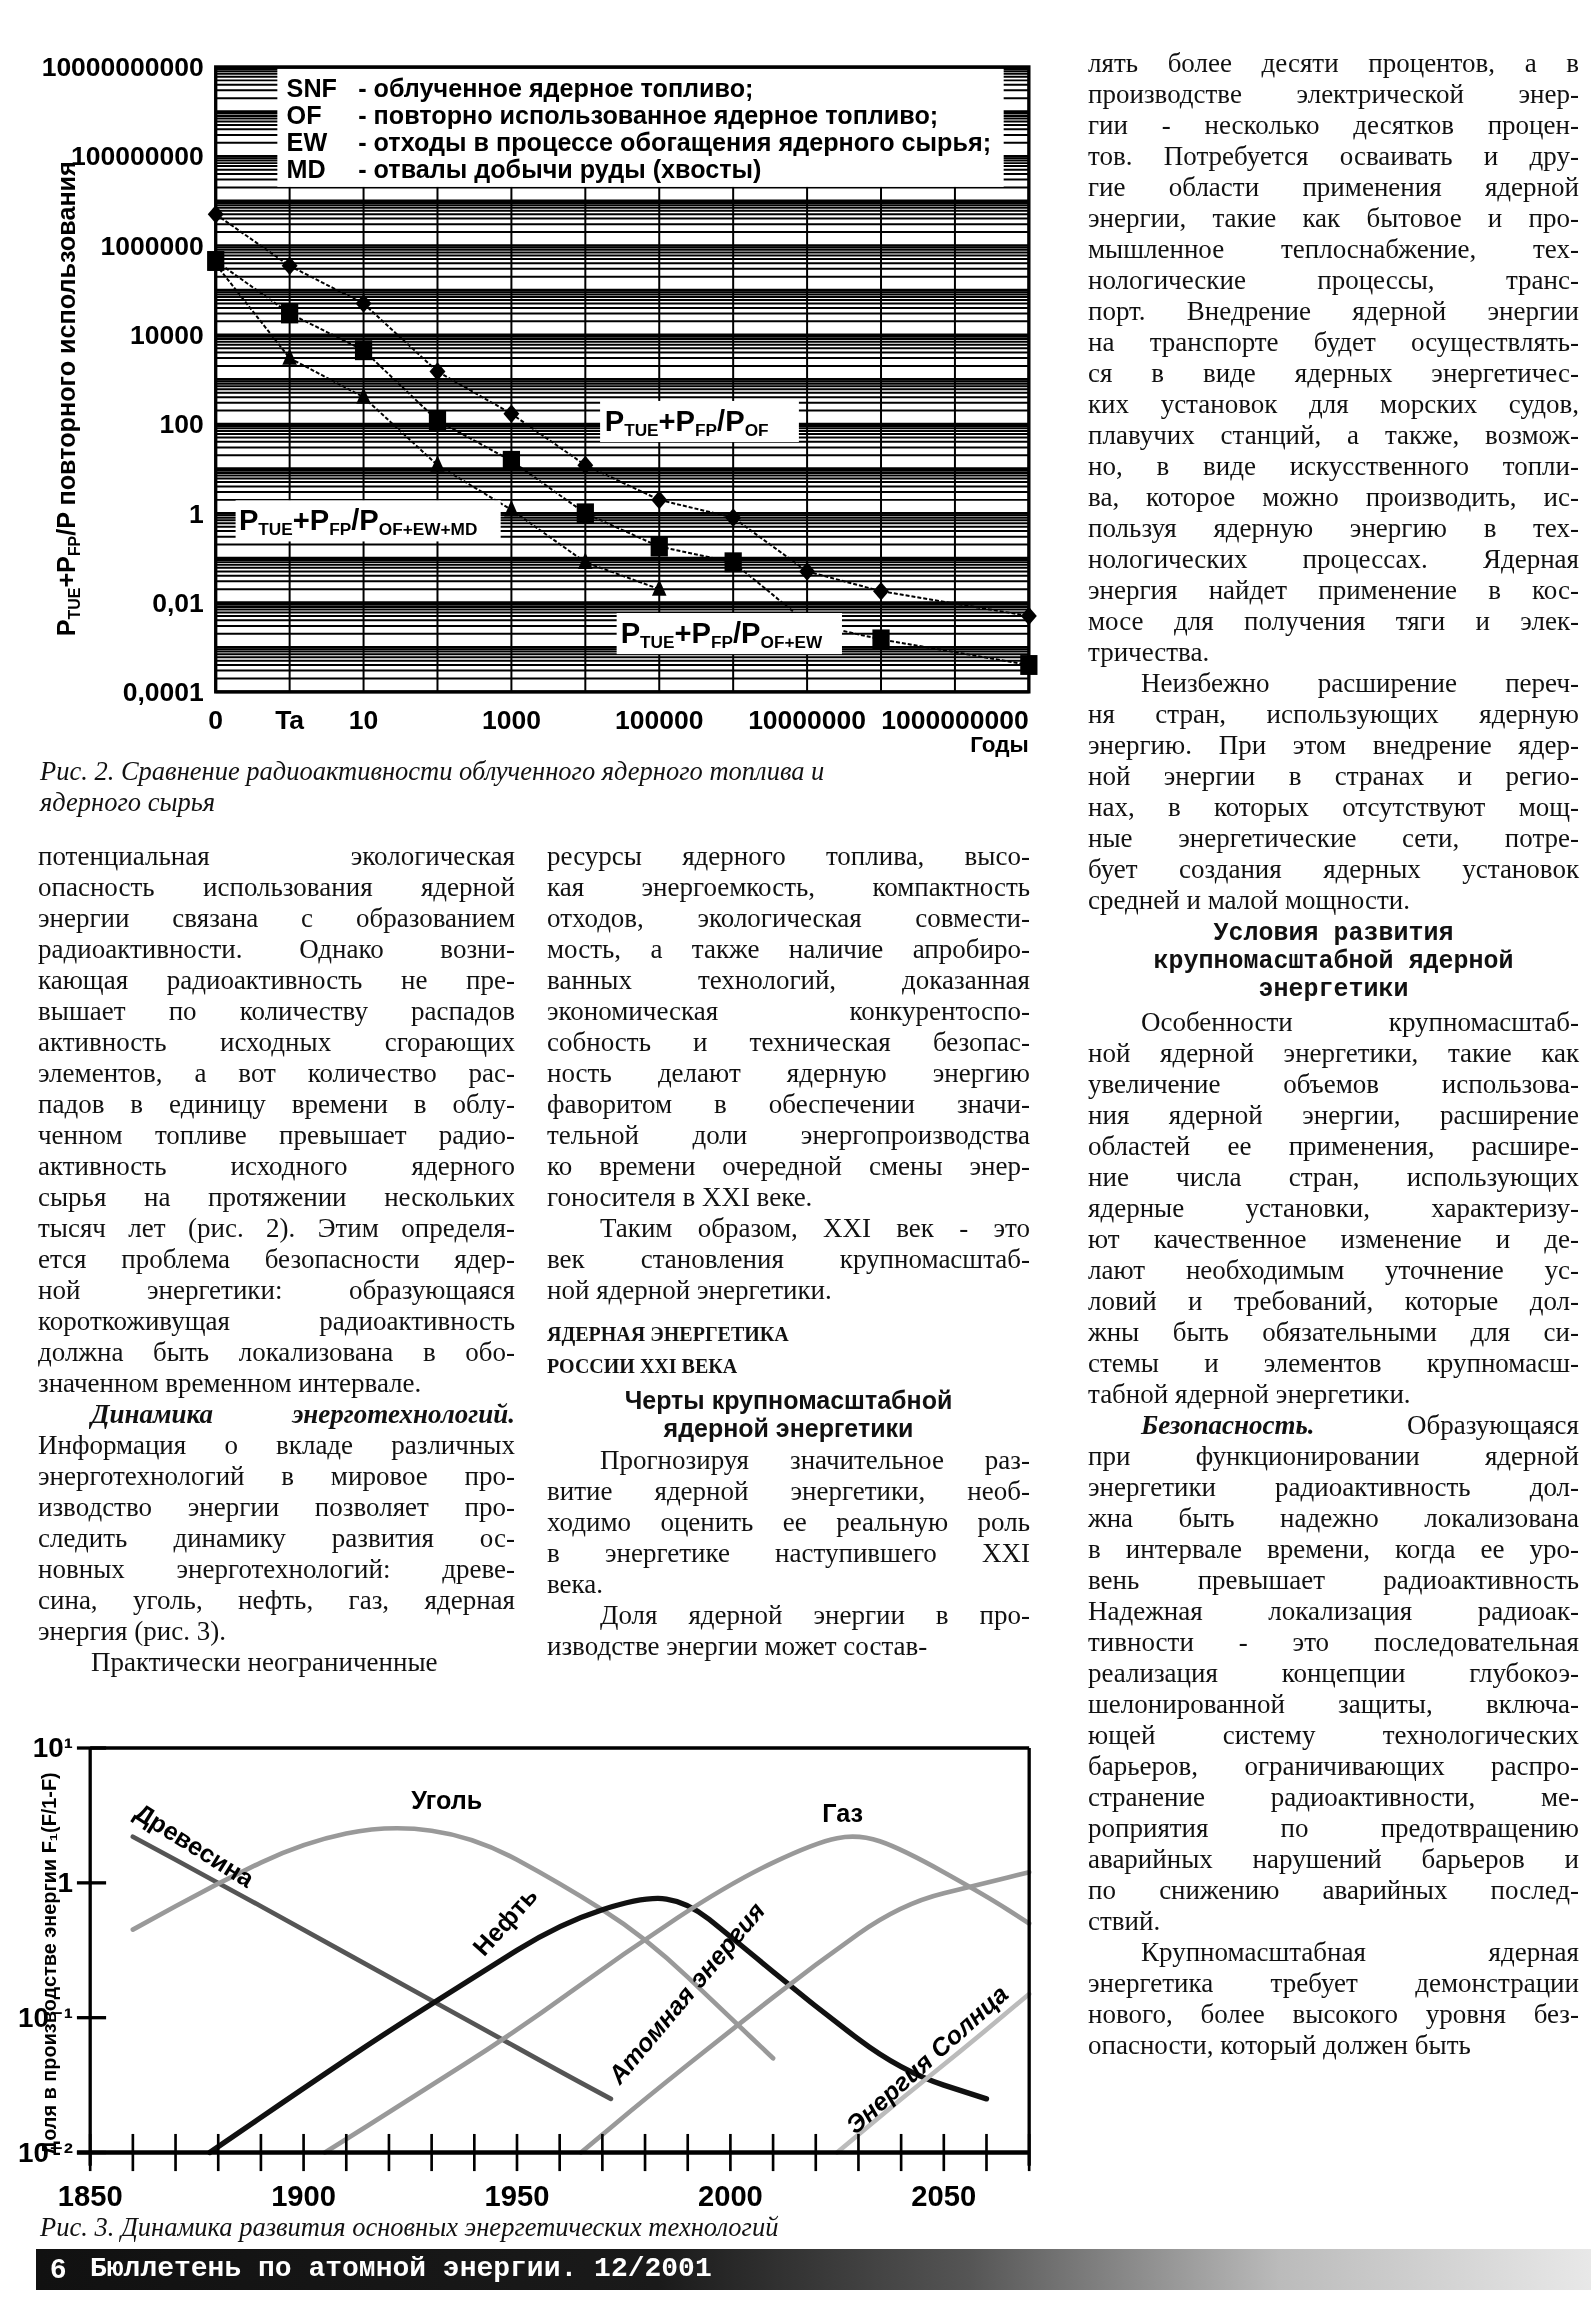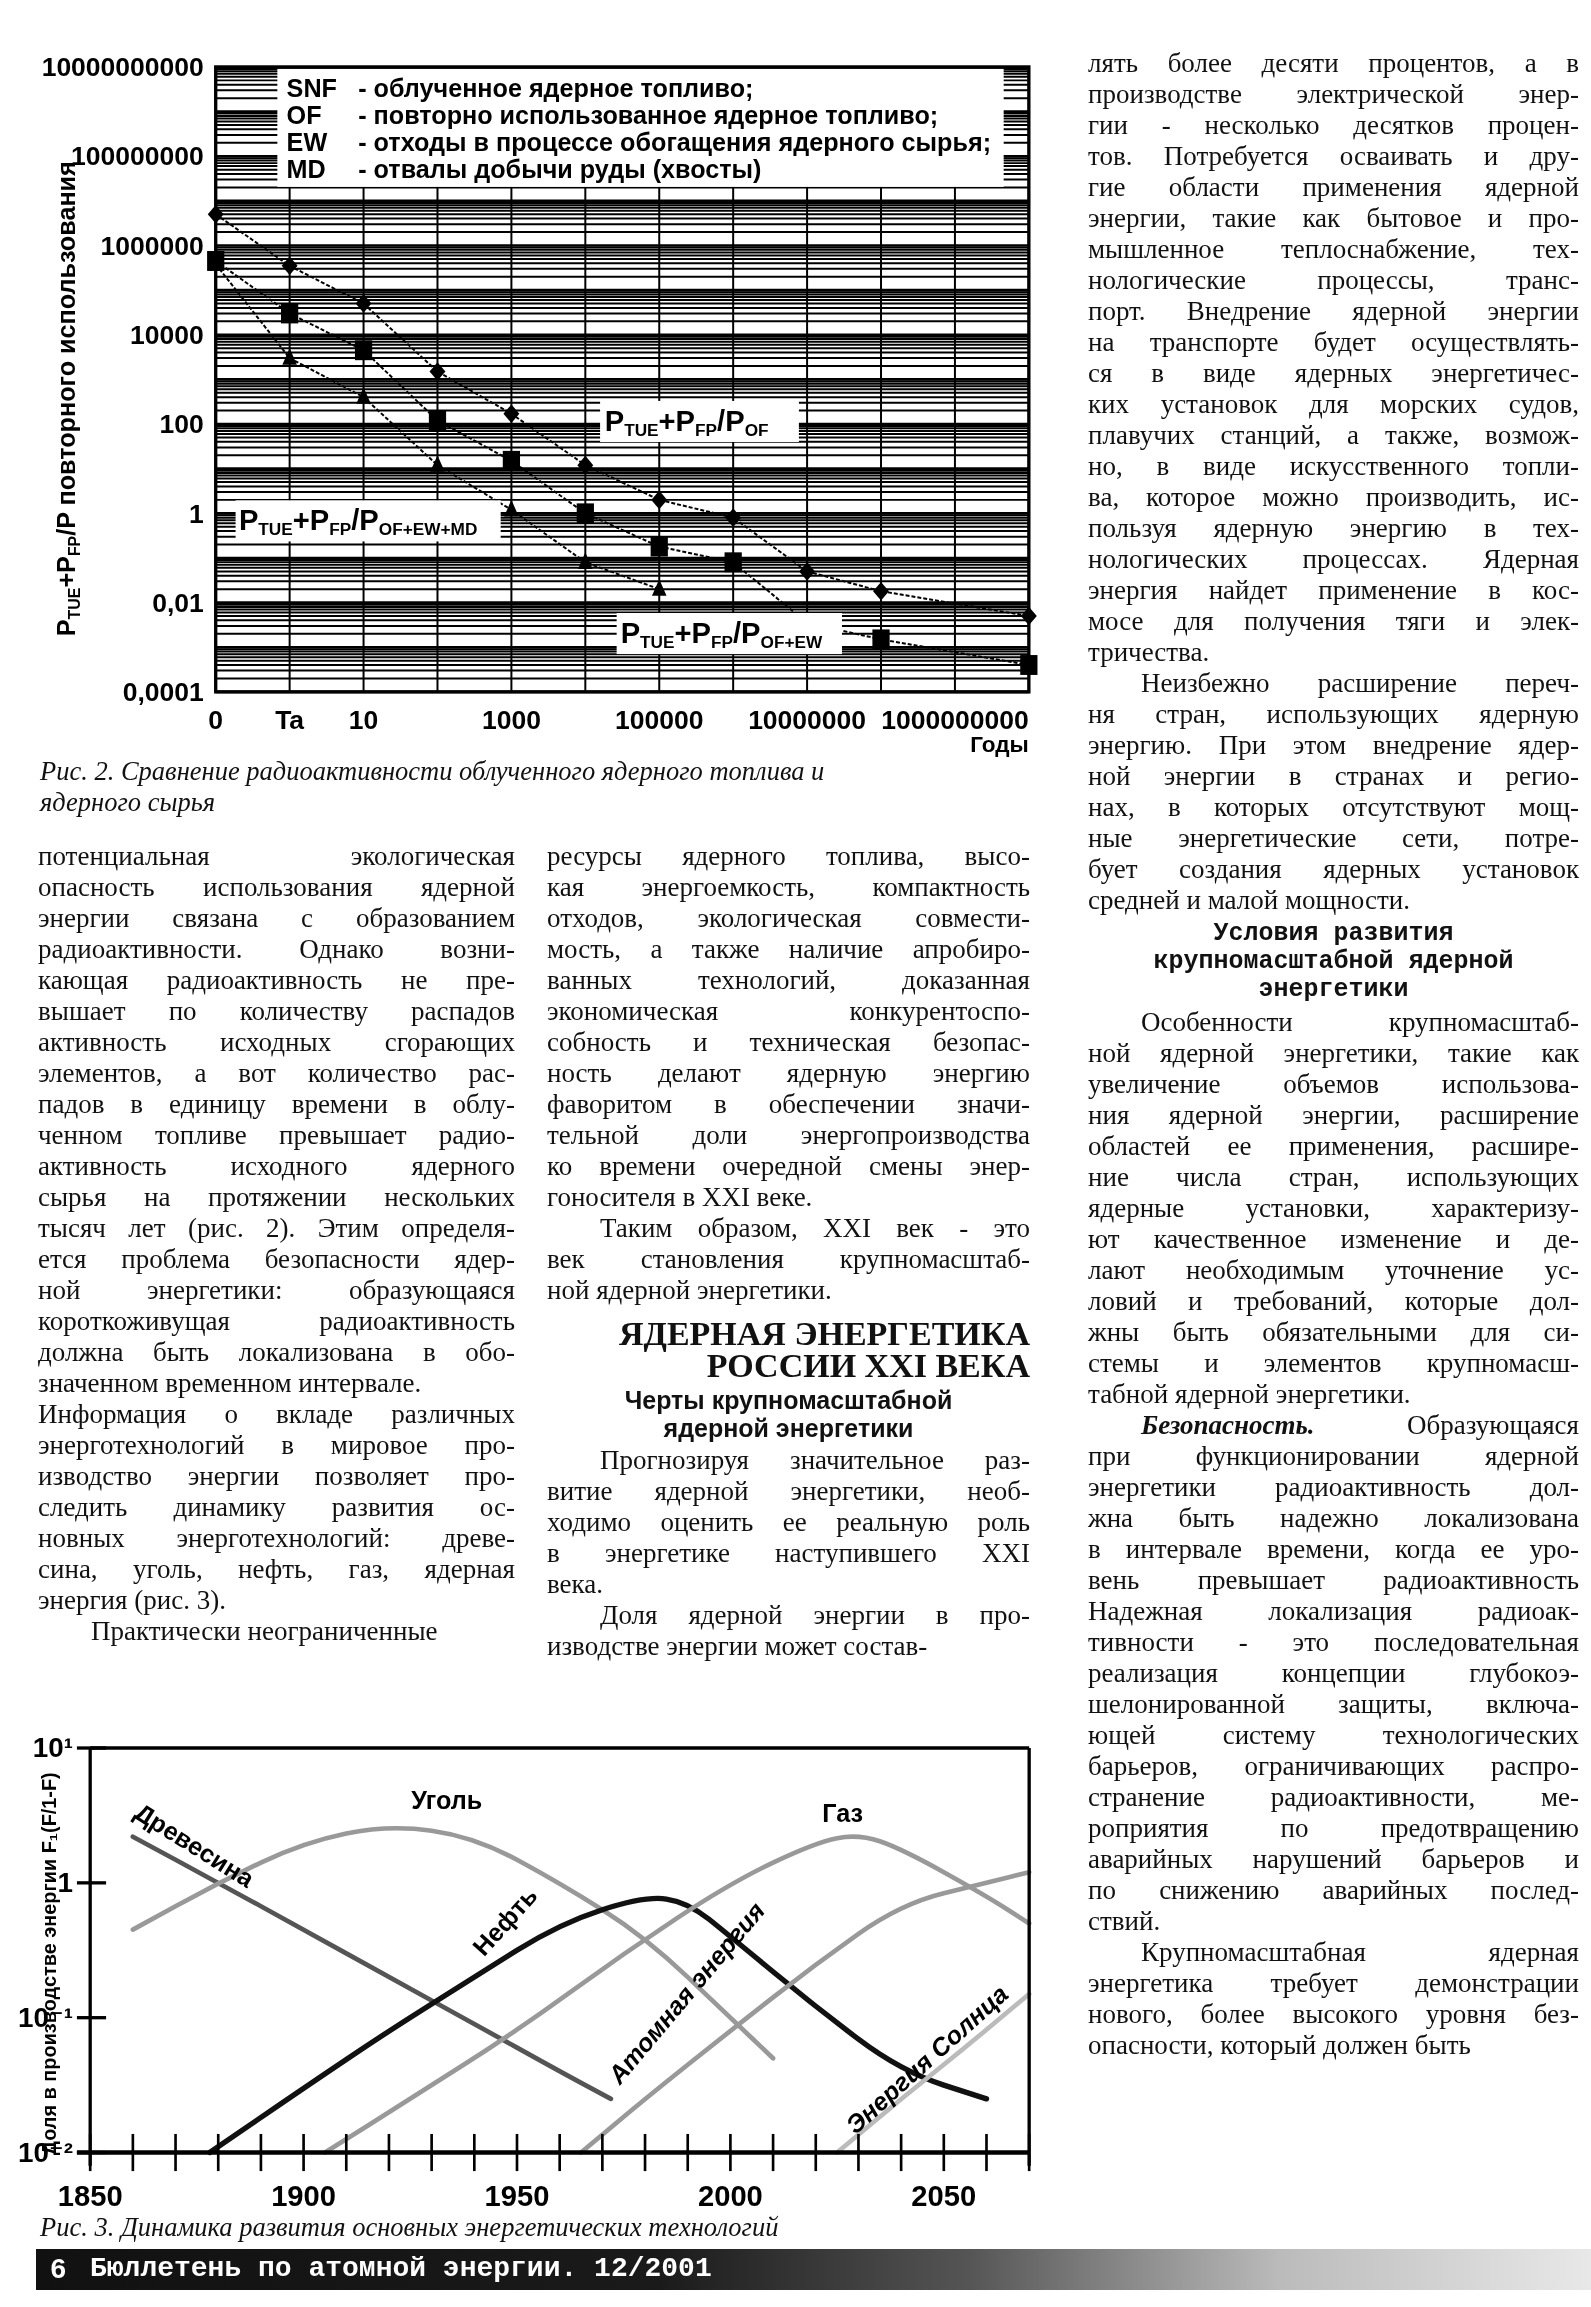--- a/index.html
+++ b/index.html
@@ -1,21 +1,21 @@
 <!DOCTYPE html>
 <html style="font-size:10.6px"><head>
 <meta charset="utf-8">
 <style>
   html,body{margin:0;padding:0;background:#fff;}
   body{width:1592px;height:2307px;position:relative;overflow:hidden;color:#111;}
   .col{position:absolute;font-family:"Liberation Serif","DejaVu Serif",serif;font-size:27px;line-height:31px;text-align:justify;}
   .col p{margin:0;text-indent:0;}
   .col .line{display:block;text-align:justify;text-align-last:justify;white-space:nowrap;}
   .col .line.last{text-align-last:left;}
-  .col h2{margin:12px 0 4px 0;text-align:right;font-size:34px;line-height:32px;font-weight:bold;}
+  .col h2{margin:12px 0 4px 0;text-align:left;font-size:20px;line-height:32px;font-weight:bold;}
   .col h3{margin:4px 0 2.7px 0;text-align:center;font-size:25px;line-height:28px;font-weight:bold;font-family:"Liberation Sans Narrow","Liberation Sans",sans-serif;}
   .col h3.serifh{font-family:Liberation Mono, monospace;}
   .runin{font-weight:bold;font-style:italic;}
   .caption{position:absolute;font-family:"Liberation Serif","DejaVu Serif",serif;font-style:italic;font-size:26.5px;line-height:30.5px;}
   svg text{font-family:"Liberation Sans","DejaVu Sans",sans-serif;}
   #footer{position:absolute;left:36px;top:2249px;width:1555px;height:41px;
     background:linear-gradient(90deg,#111 0%,#1a1a1a 40%,#555 60%,#bbb 80%,#e8e8e8 100%);}
   #footer span{position:absolute;top:4px;color:#fff;font-family:"Liberation Sans","DejaVu Sans",sans-serif;font-weight:bold;font-size:28px;}
 </style>
 </head>
@@ -348,20 +348,21 @@
       <span class="line">активность исходного ядерного</span>
       <span class="line">сырья на протяжении нескольких</span>
       <span class="line">тысяч лет (рис. 2). Этим определя-</span>
       <span class="line">ется проблема безопасности ядер-</span>
       <span class="line">ной энергетики: образующаяся</span>
       <span class="line">короткоживущая радиоактивность</span>
       <span class="line">должна быть локализована в обо-</span>
       <span class="line last">значенном временном интервале.</span>
     </p>
     <p>
+      <span class="line" style="padding-left: 53px; text-align-last: justify;"><span class="runin">Динамика энерготехнологий.</span></span>
       <span class="line">Информация о вкладе различных</span>
       <span class="line">энерготехнологий в мировое про-</span>
       <span class="line">изводство энергии позволяет про-</span>
       <span class="line">следить динамику развития ос-</span>
       <span class="line">новных энерготехнологий: древе-</span>
       <span class="line">сина, уголь, нефть, газ, ядерная</span>
       <span class="line last">энергия (рис. 3).</span>
     </p>
     <p>
       <span class="line last" style="padding-left: 53px;">Практически неограниченные</span>

